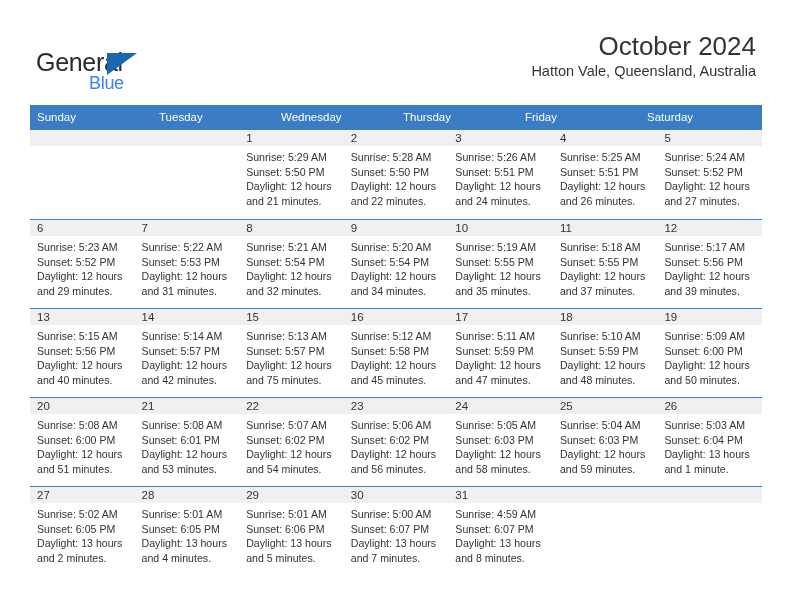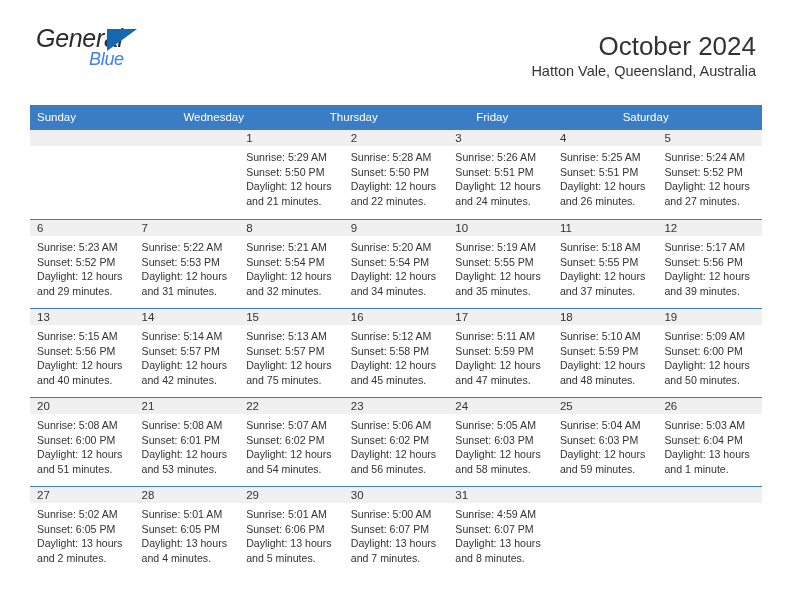--- a/index.html
+++ b/index.html
@@ -26,24 +26,23 @@
   .masthead {
     position: absolute;
     left: 0; top: 0;
     width: 792px;
     height: 96px;
   }
 
   .logo {
     position: absolute;
     left: 36px;
-    top: 24px;
+    top: 48px;
     width: 180px;
     height: 56px;
-    font-style: italic;
   }
   .logo-general {
     position: absolute;
     left: 0; top: 0;
     font-size: 25px;
     letter-spacing: -0.3px;
     color: #2b2b2b;
     font-family: "Liberation Sans", sans-serif;
   }
   .logo-tri {
@@ -160,20 +159,21 @@
     <div class="title-block">
       <div class="cal-title">October 2024</div>
       <div class="cal-subtitle">Hatton Vale, Queensland, Australia</div>
     </div>
 
   </div>
 
   <div class="calendar">
     <div class="weekday-row" id="weekday-row">
         <div class="weekday-cell">Sunday</div>
+        <div class="weekday-cell">Tuesday</div>
         <div class="weekday-cell">Wednesday</div>
         <div class="weekday-cell">Thursday</div>
         <div class="weekday-cell">Friday</div>
         <div class="weekday-cell">Saturday</div>
       </div>
     <div id="weeks-container">
         <div class="week-row first">
           <div class="day-cell empty">
             <div class="daynum-band"></div>
             <div class="day-body"></div>

